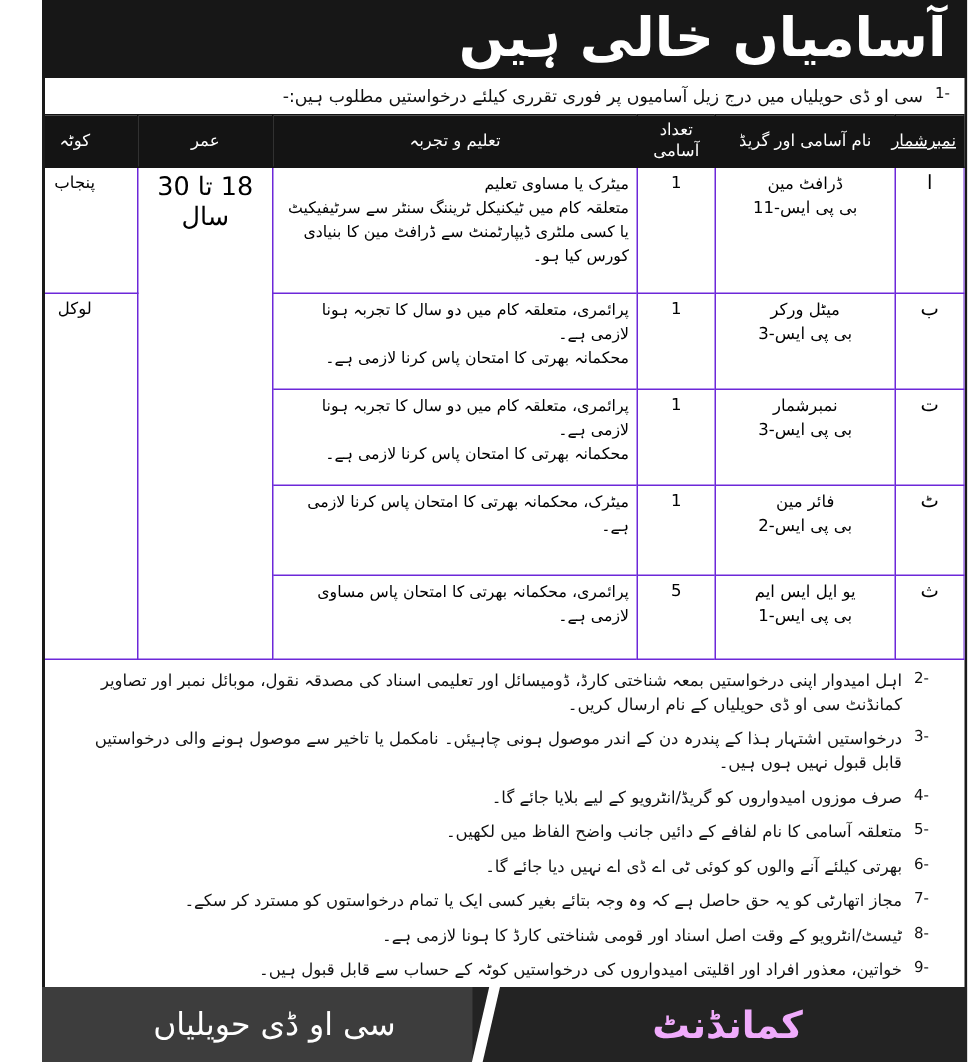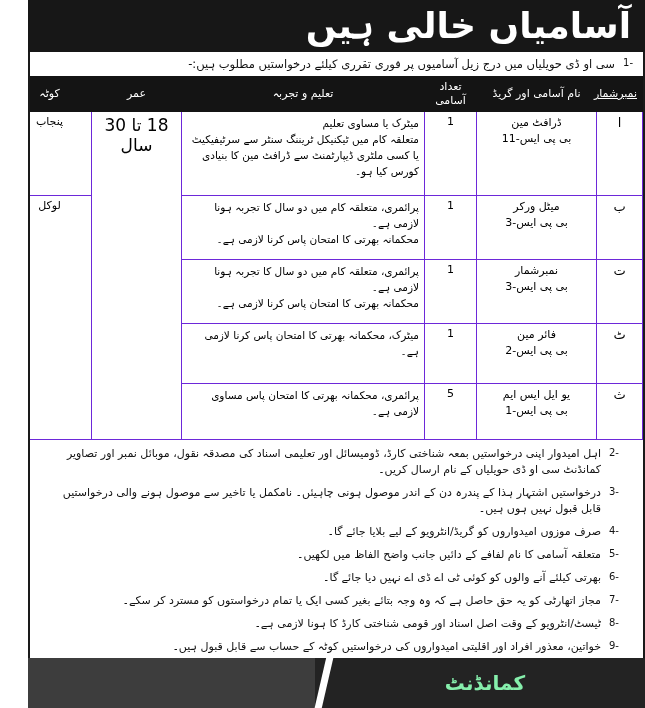--- a/index.html
+++ b/index.html
@@ -183,22 +183,22 @@
     transform: rotate(13deg);
   }
   .footer-commandant {
     position: absolute;
     top: 0; bottom: 0;
     right: 0;
     width: 320px;
     display: flex;
     align-items: center;
     justify-content: center;
-    color: #86efac;
-    font-size: 20px;
+    color: #f0abfc;
+    font-size: 25px;
     font-weight: bold;
     direction: rtl;
   }
   .footer-unit {
     position: absolute;
     top: 0; bottom: 0;
     left: 0;
     width: 310px;
     display: flex;
     align-items: center;
@@ -340,15 +340,16 @@
         <div class="note-text">خواتین، معذور افراد اور اقلیتی امیدواروں کی درخواستیں کوٹہ کے حساب سے قابل قبول ہیں۔</div>
       </div>
     </div>
 
   </div>
 
   <div class="footer">
     <div class="footer-right-block"></div>
     <div class="footer-slash"></div>
     <div class="footer-commandant">کمانڈنٹ</div>
+    <div class="footer-unit">سی او ڈی حویلیاں</div>
   </div>
 
 </div>
 
 </body></html>

